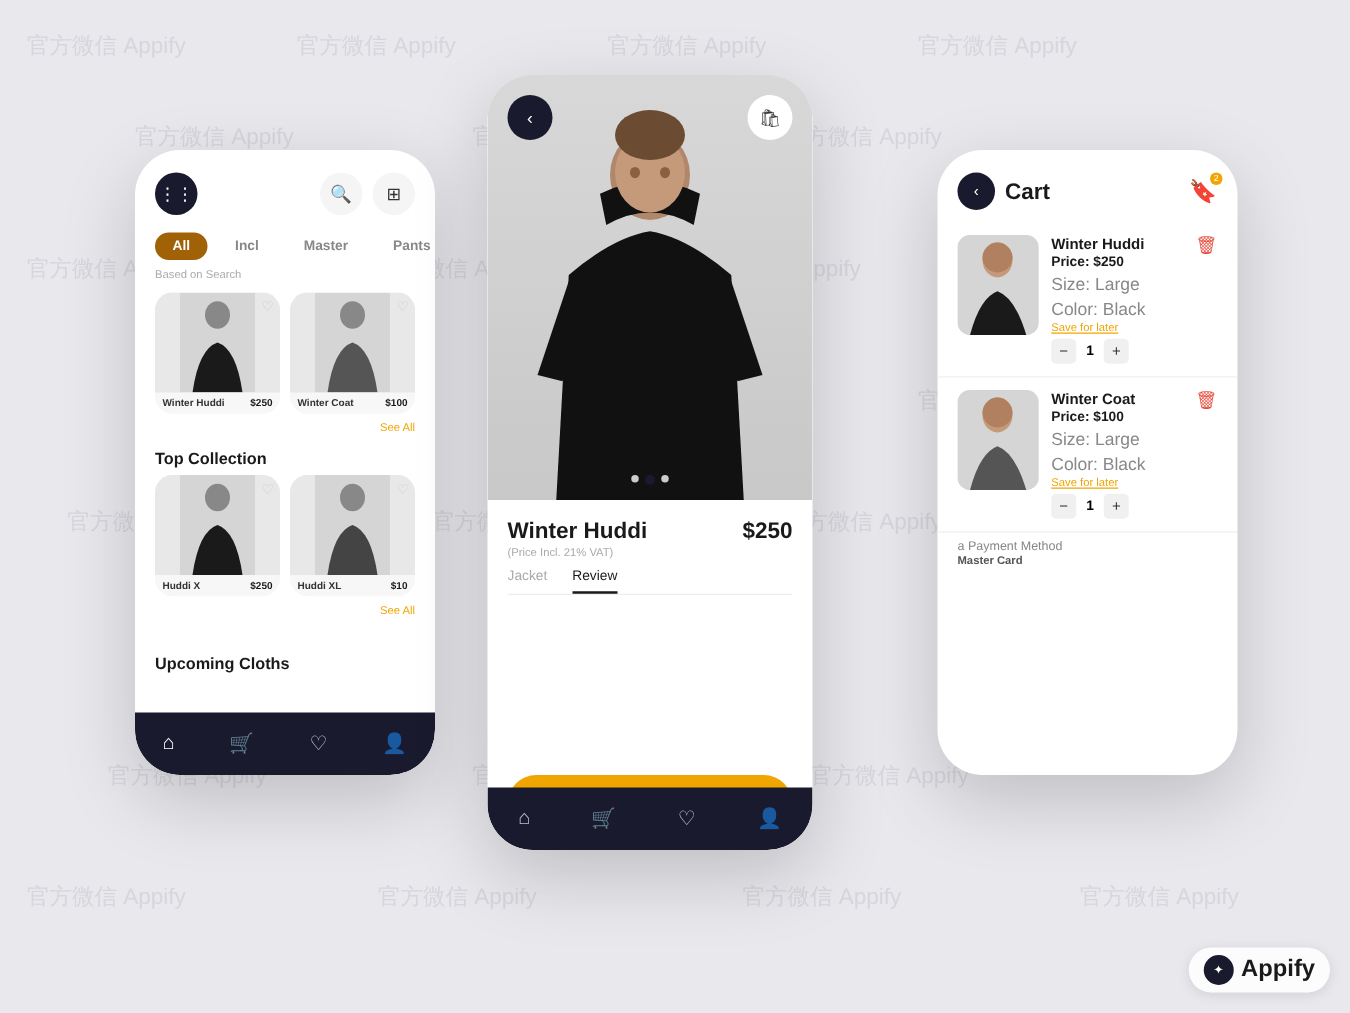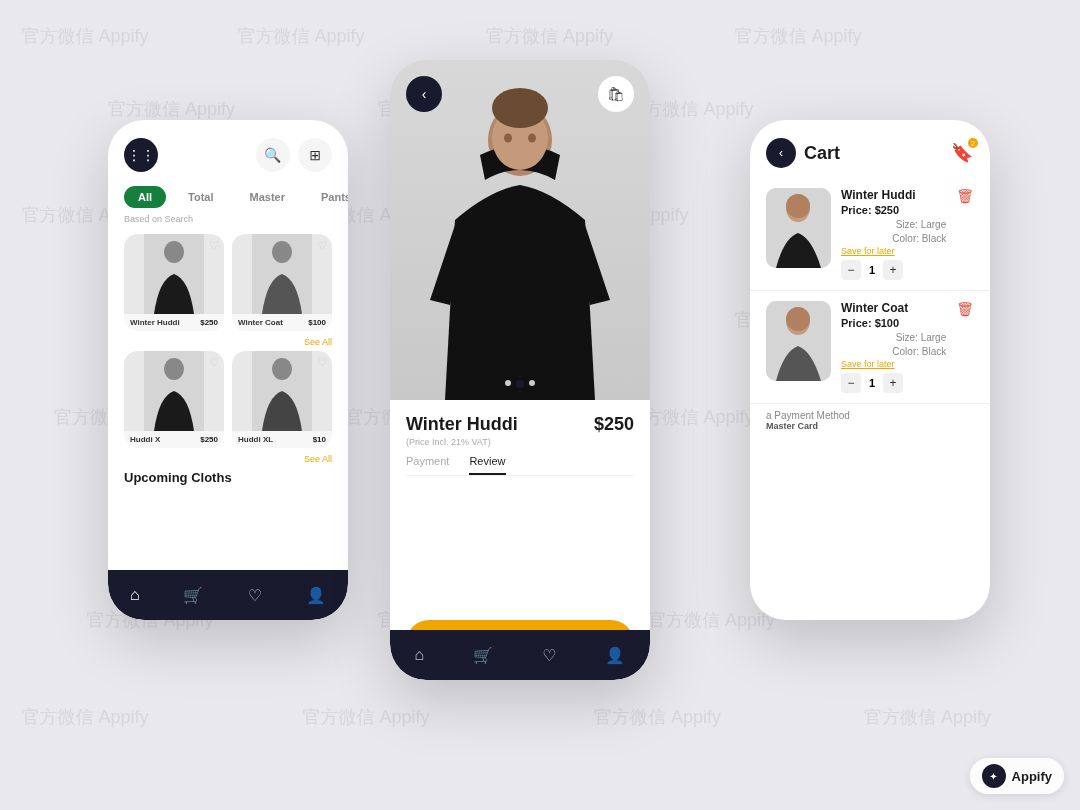--- a/index.html
+++ b/index.html
@@ -98,21 +98,21 @@
     }
     .cat-pill {
       padding: 5px 14px;
       border-radius: 20px;
       font-size: 11px;
       font-weight: 600;
       color: #888;
       background: transparent;
     }
     .cat-pill.active {
-      background: #15803d;
+      background: #a16207;
       color: #fff;
     }
     .section-title {
       font-size: 13px;
       font-weight: 700;
       color: #1a1a1a;
       padding: 6px 16px 2px;
     }
     .section-sub {
       font-size: 9px;
@@ -380,24 +380,23 @@
       color: #1a1a1a;
       margin-bottom: 2px;
     }
     .cart-item-price {
       font-size: 11px;
       font-weight: 600;
       color: #1a1a1a;
       margin-bottom: 2px;
     }
     .cart-item-detail {
-      font-size: 10px;
+      font-size: 14px;
       color: #888;
       line-height: 1.4;
-      text-align: right;
     }
     .save-later {
       font-size: 9px;
       color: #f0a500;
       text-decoration: underline;
     }
     .qty-control {
       display: flex;
       align-items: center;
       gap: 8px;
@@ -456,21 +455,21 @@
     }
     .appify-logo-icon {
       width: 24px; height: 24px;
       background: #1a1a2e;
       border-radius: 50%;
       display: flex; align-items: center; justify-content: center;
       color: #fff;
       font-size: 10px;
     }
     .appify-logo-text {
-      font-size: 13px;
+      font-size: 19px;
       font-weight: 700;
       color: #1a1a1a;
     }
   </style>
 </head>
 <body>
 
 <div class="watermark" id="watermark-container">
     <span style="top: 3%; left: 2%;">官方微信 Appify</span>
     <span style="top: 3%; left: 22%;">官方微信 Appify</span>
@@ -507,21 +506,21 @@
         <span>⋮⋮</span>
       </div>
       <div style="display:flex;gap:8px">
         <div class="icon-btn">🔍</div>
         <div class="icon-btn">⊞</div>
       </div>
     </div>
 
     <div class="categories">
       <div class="cat-pill active">All</div>
-      <div class="cat-pill">Total</div>
+      <div class="cat-pill">Incl</div>
       <div class="cat-pill">Master</div>
       <div class="cat-pill">Pants</div>
     </div>
 
     <div class="section-sub">Based on Search</div>
 
     <div class="products-row">
       <div class="product-card">
         <div class="card-img">
           <svg viewBox="0 0 60 80" width="60" height="80">
@@ -546,20 +545,21 @@
         </div>
         <div class="card-info">
           <span class="card-name">Winter Coat</span>
           <span class="card-price">$100</span>
         </div>
         <span class="heart-icon">♡</span>
       </div>
     </div>
     <div class="see-all">See All</div>
 
+    <div class="section-title" style="margin-top:6px">Top Collection</div>
 
     <div class="products-row">
       <div class="product-card">
         <div class="card-img">
           <svg viewBox="0 0 60 80" width="60" height="80">
             <rect width="60" height="80" fill="#d5d5d5"></rect>
             <ellipse cx="30" cy="18" rx="10" ry="11" fill="#888"></ellipse>
             <path d="M10 80 Q15 45 30 40 Q45 45 50 80Z" fill="#1a1a1a"></path>
           </svg>
         </div>
@@ -579,21 +579,21 @@
         </div>
         <div class="card-info">
           <span class="card-name">Huddi XL</span>
           <span class="card-price">$10</span>
         </div>
         <span class="heart-icon">♡</span>
       </div>
     </div>
     <div class="see-all">See All</div>
 
-    <div class="section-title" style="margin-top:0">Upcoming Cloths</div>
+    <div class="section-title" style="margin-top:24px">Upcoming Cloths</div>
   </div>
 
   <div class="bottom-nav">
     <span class="nav-icon active">⌂</span>
     <span class="nav-icon">🛒</span>
     <span class="nav-icon">♡</span>
     <span class="nav-icon">👤</span>
   </div>
 </div>
 
@@ -643,21 +643,21 @@
 
   <div class="mid-body">
     <div class="product-title-row">
       <span class="product-name-big">Winter Huddi</span>
       <span class="product-price-big">$250</span>
     </div>
     <div class="vat-text">(Price Incl. 21% VAT)</div>
 
 
     <div class="tabs-row">
-      <div class="tab-item">Payment</div>
+      <div class="tab-item">Jacket</div>
       <div class="tab-item active">Review</div>
     </div>
 
   </div>
 
   <div class="add-to-cart-btn">
     <span>🛍</span>
     <span>Add to Cart</span>
   </div>
 

